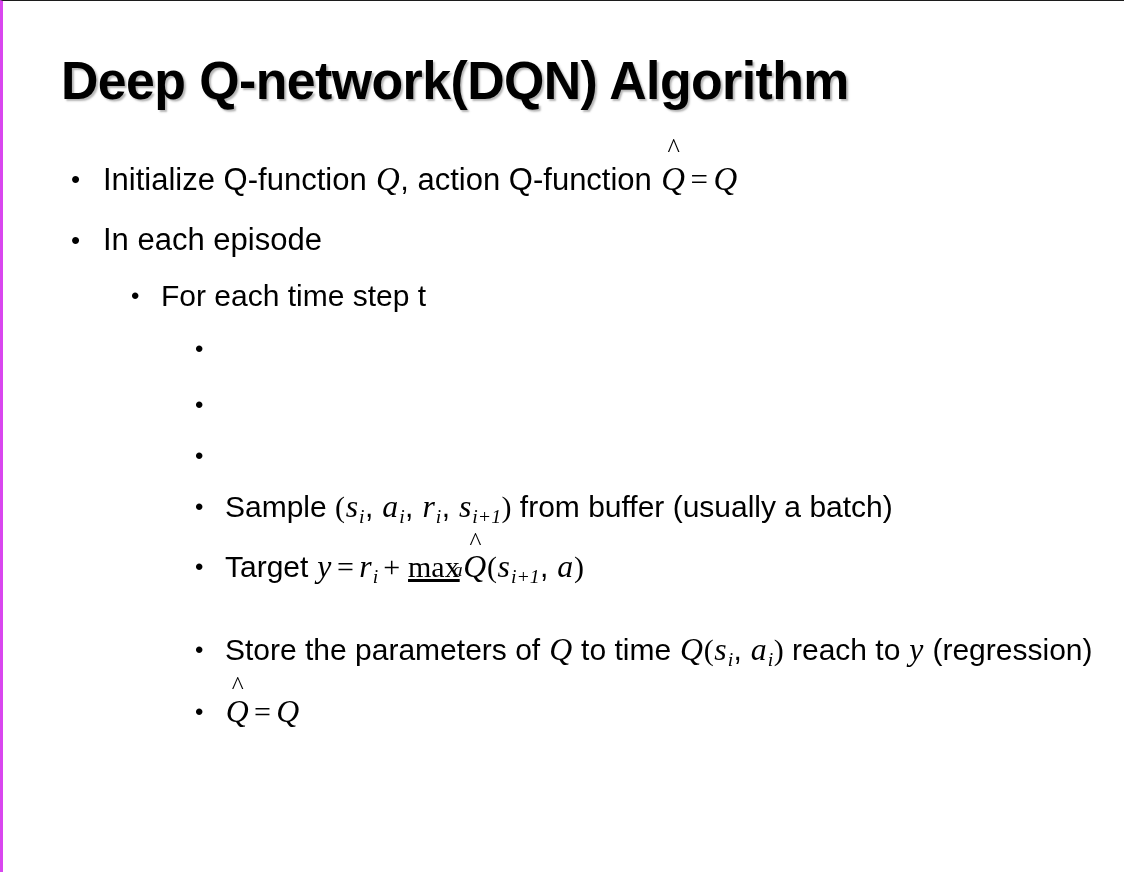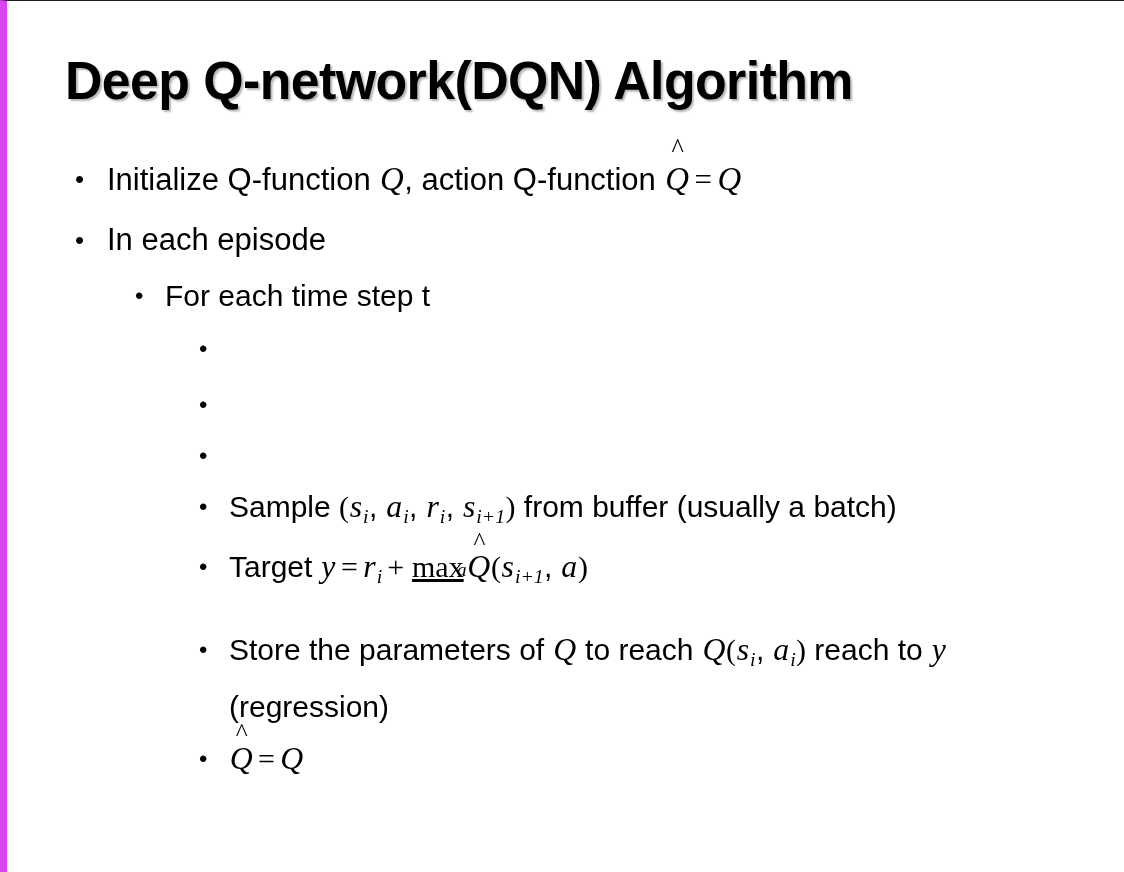--- a/index.html
+++ b/index.html
@@ -10,21 +10,21 @@
   }
   body {
     font-family: "Liberation Sans", sans-serif;
   }
   .slide {
     position: relative;
     width: 1124px;
     height: 872px;
     background: #ffffff;
     box-sizing: border-box;
-    border-left: 7px solid #d946ef;
+    border-left: 3px solid #d946ef;
     border-top: 1px solid #1c1c1c;
     overflow: hidden;
   }
 
   
   .slide-title {
     position: absolute;
     left: 58px;
     top: 48px;
     font-family: "Liberation Sans", sans-serif;
@@ -196,21 +196,21 @@
       <span class="txt"><span>Sample </span><span class="paren">(</span><span class="m">s</span><span class="msub">i</span><span>, </span><span class="m">a</span><span class="msub">i</span><span>, </span><span class="m">r</span><span class="msub">i</span><span>, </span><span class="m">s</span><span class="msub">i+1</span><span class="paren">)</span><span> from buffer (usually a batch)</span></span>
     </div>
 
     <div class="bullet-row lvl3 target-row">
       <span class="dot">•</span>
       <span class="txt"><span>Target </span><span class="m">y</span><span class="eq">=</span><span class="m">r</span><span class="msub">i</span><span class="plus">+</span><span class="maxop"><span>max</span><span class="lim">a</span></span><span class="m mhat"><span class="hat">^</span><span>Q</span></span><span class="paren">(</span><span class="m">s</span><span class="msub">i+1</span><span>, </span><span class="m">a</span><span class="paren">)</span></span>
     </div>
 
     <div class="bullet-row lvl3 tall">
       <span class="dot">•</span>
-      <span class="txt"><span>Store the parameters of </span><span class="m">Q</span><span> to reach </span><span class="m">Q</span><span class="paren">(</span><span class="m">s</span><span class="msub">i</span><span>, </span><span class="m">a</span><span class="msub">i</span><span class="paren">)</span><span> reach to </span><span class="m">y</span><span> (regression)</span></span>
+      <span class="txt"><span>Store the parameters of </span><span class="m">Q</span><span> to time </span><span class="m">Q</span><span class="paren">(</span><span class="m">s</span><span class="msub">i</span><span>, </span><span class="m">a</span><span class="msub">i</span><span class="paren">)</span><span> reach to </span><span class="m">y</span><span> (regression)</span></span>
     </div>
 
     <div class="bullet-row lvl3">
       <span class="dot">•</span>
       <span class="txt"><span class="m mhat"><span class="hat">^</span><span>Q</span></span><span class="eq">=</span><span class="m">Q</span></span>
     </div>
 
   </div>
 </div>
 

